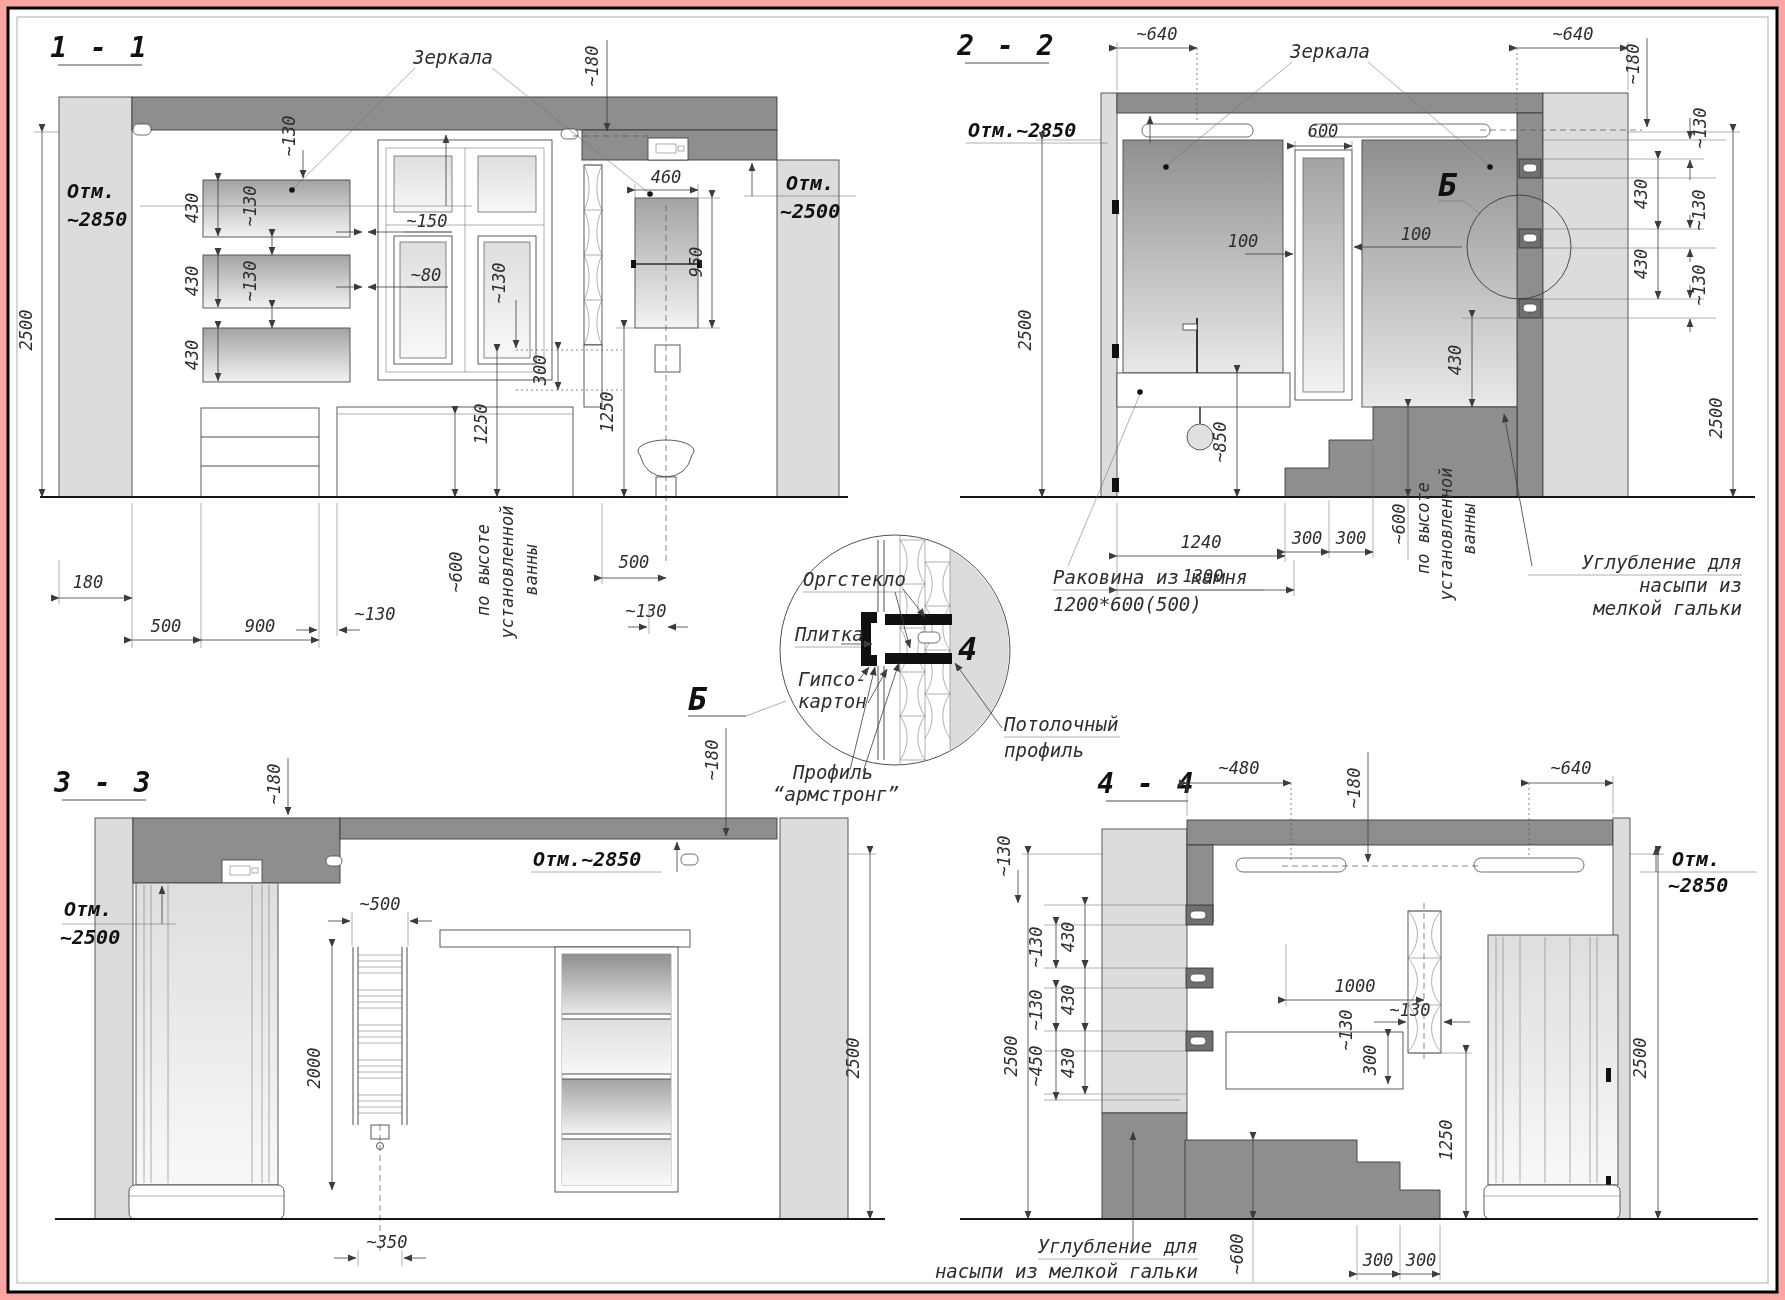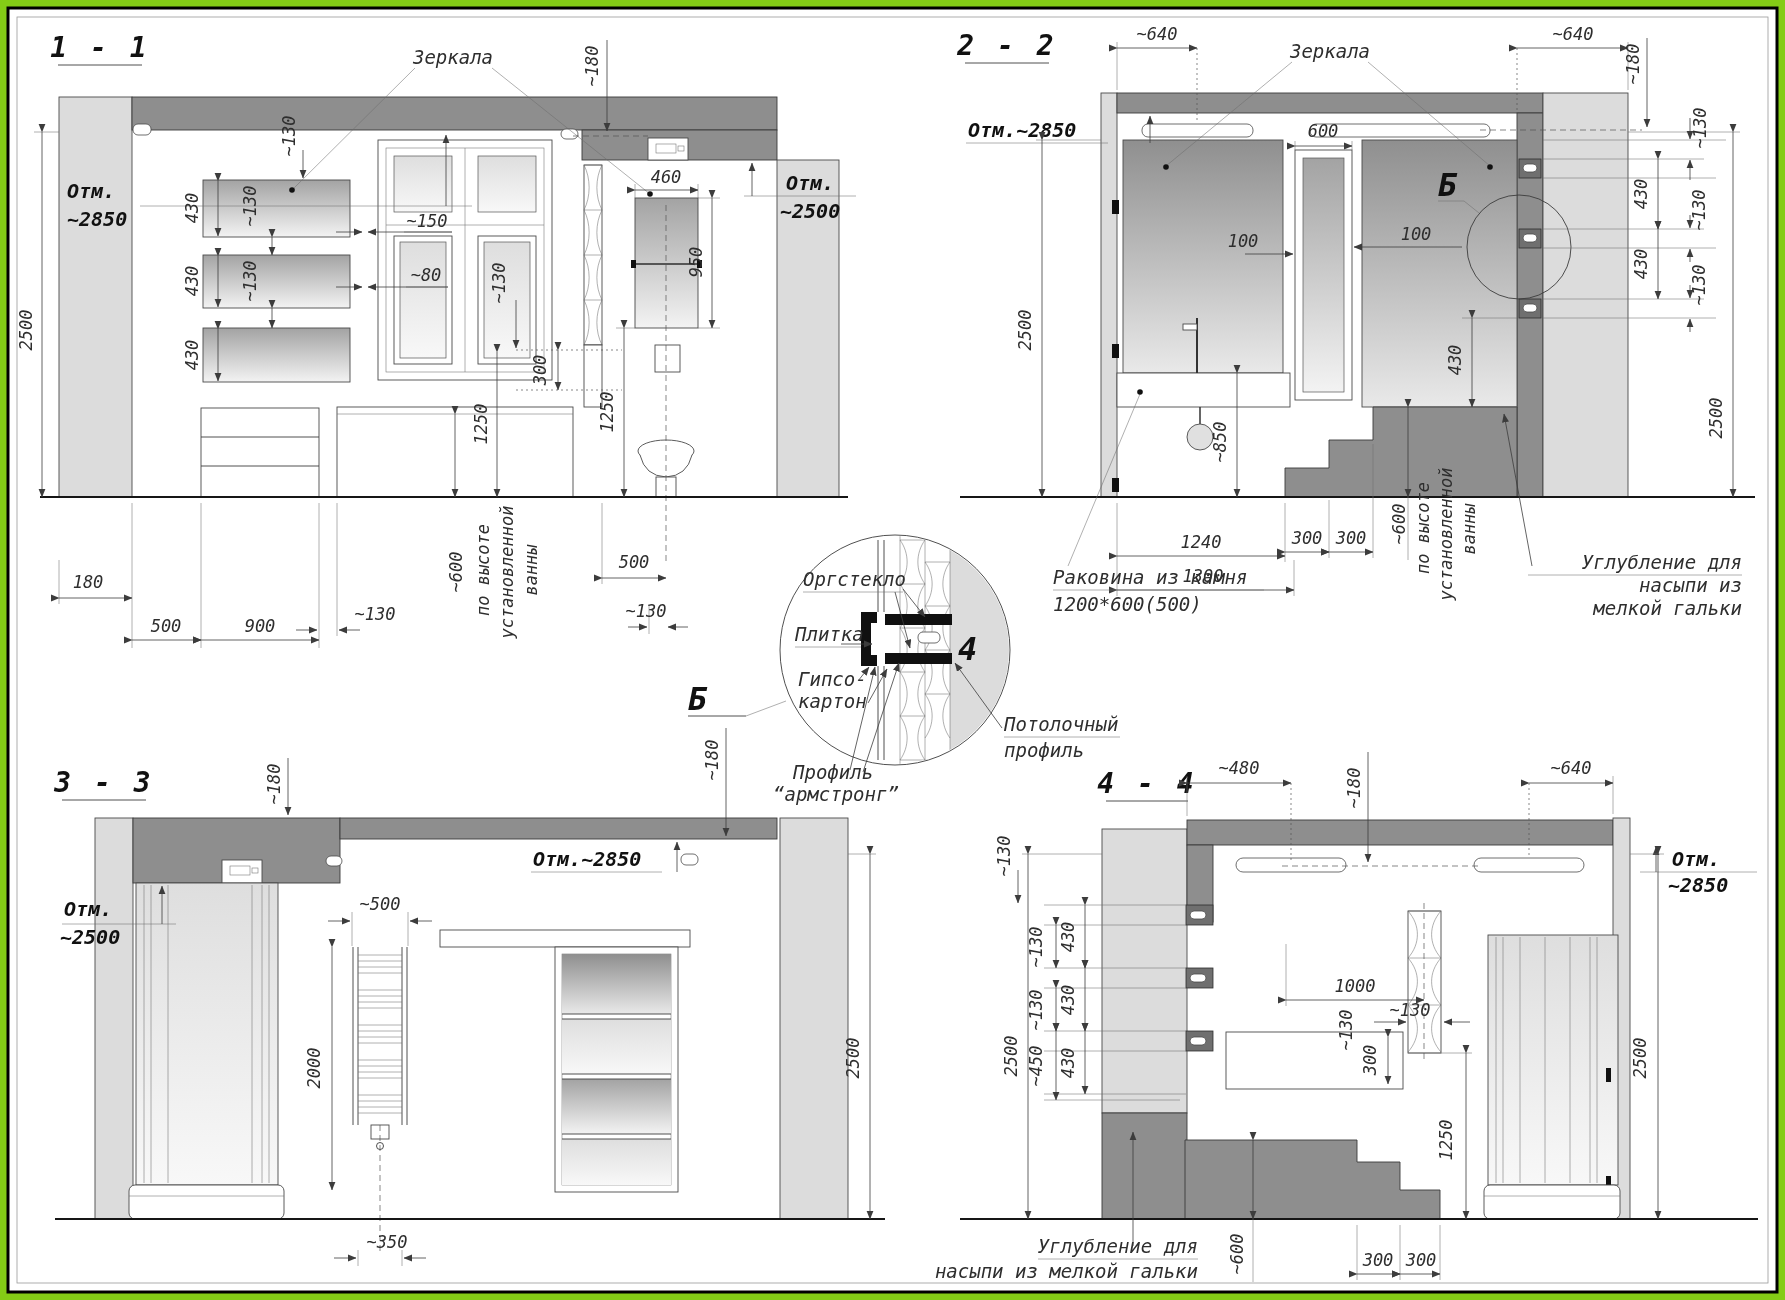--- a/index.html
+++ b/index.html
@@ -1,16 +1,16 @@
 <!DOCTYPE html>
 <html><head>
 <meta charset="utf-8">
 <style>
   html,body{margin:0;padding:0;background:#f2f2f2;}
-  .sheet{width:1785px;height:1300px;position:relative;background:#84cc16;}
+  .sheet{width:1785px;height:1300px;position:relative;background:#fca5a5;}
   svg{display:block;}
   text{font-family:"DejaVu Sans Mono","Liberation Mono",monospace;fill:#2e2e2e;}
   .t{font-size:17px;font-style:italic;}
   .tb{font-size:20px;font-style:italic;font-weight:bold;fill:#111;}
   .lbl{font-size:19px;font-style:italic;}
   .title{font-size:28px;font-style:italic;font-weight:bold;fill:#111;letter-spacing:3px;}
   .big{font-size:32px;font-style:italic;font-weight:bold;fill:#111;}
   .ln{stroke:#3c3c3c;stroke-width:0.9;fill:none;}
   .tn{stroke:#6e6e6e;stroke-width:0.55;fill:none;}
   .dd{stroke:#3c3c3c;stroke-width:0.8;fill:none;marker-start:url(#aS);marker-end:url(#aE);}

